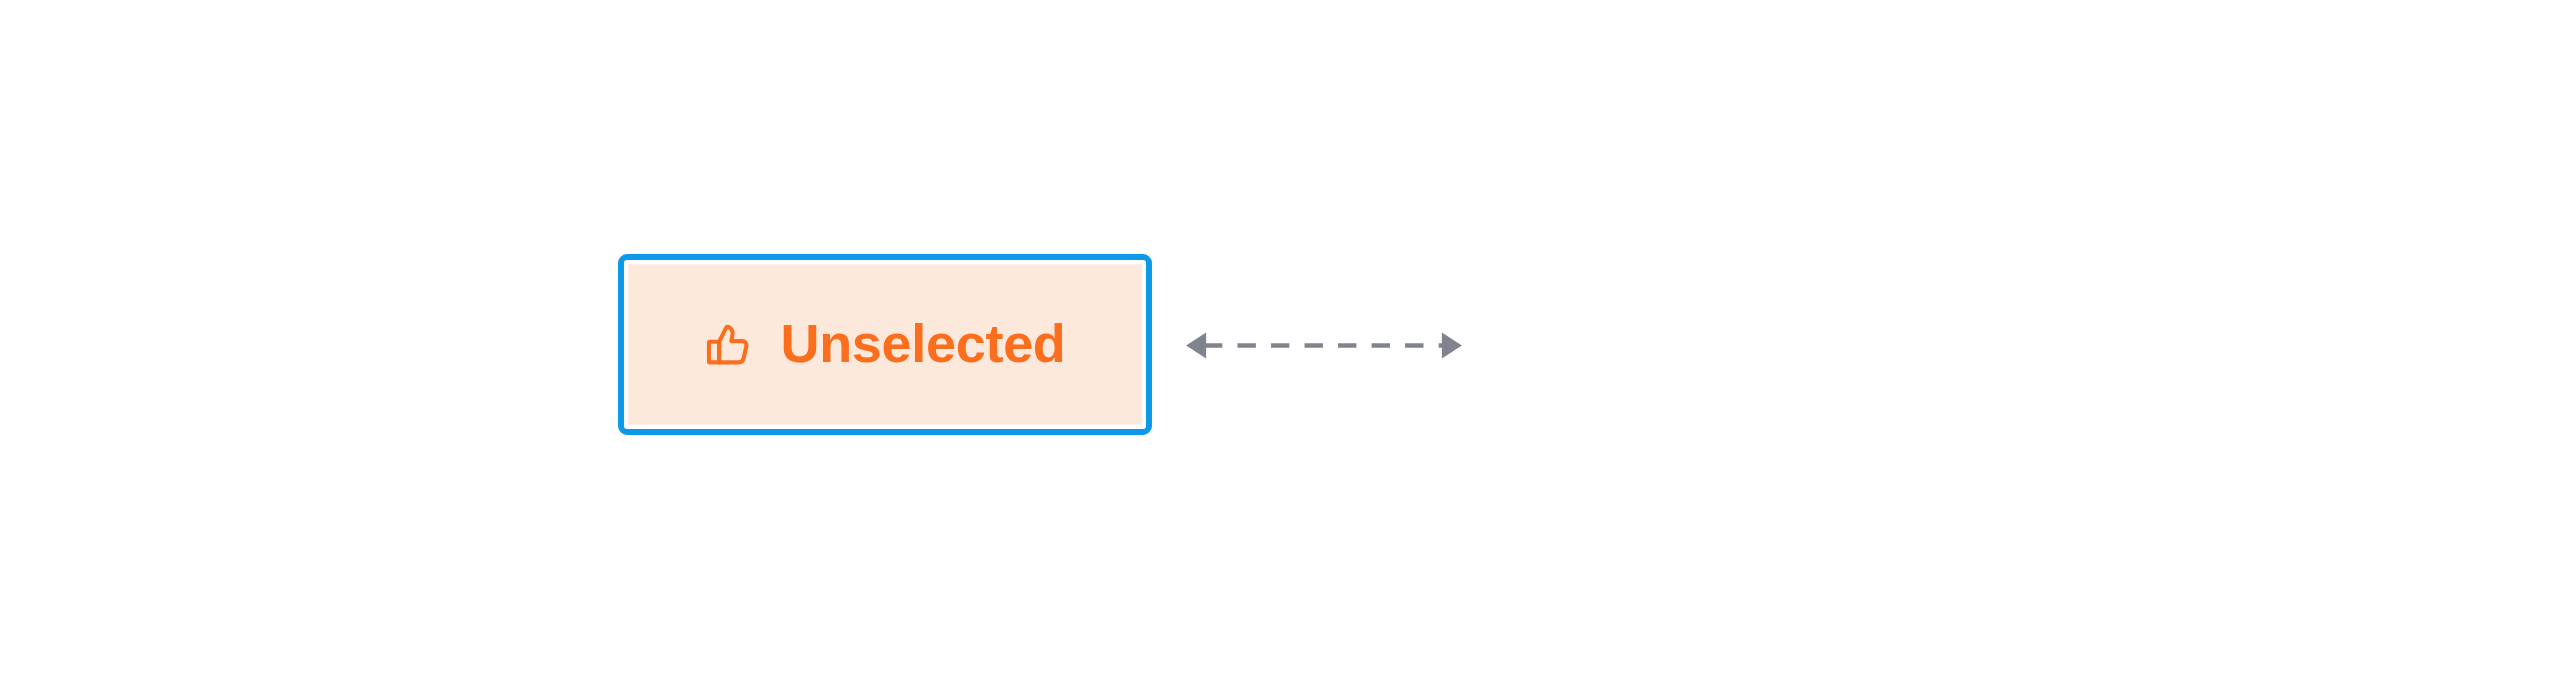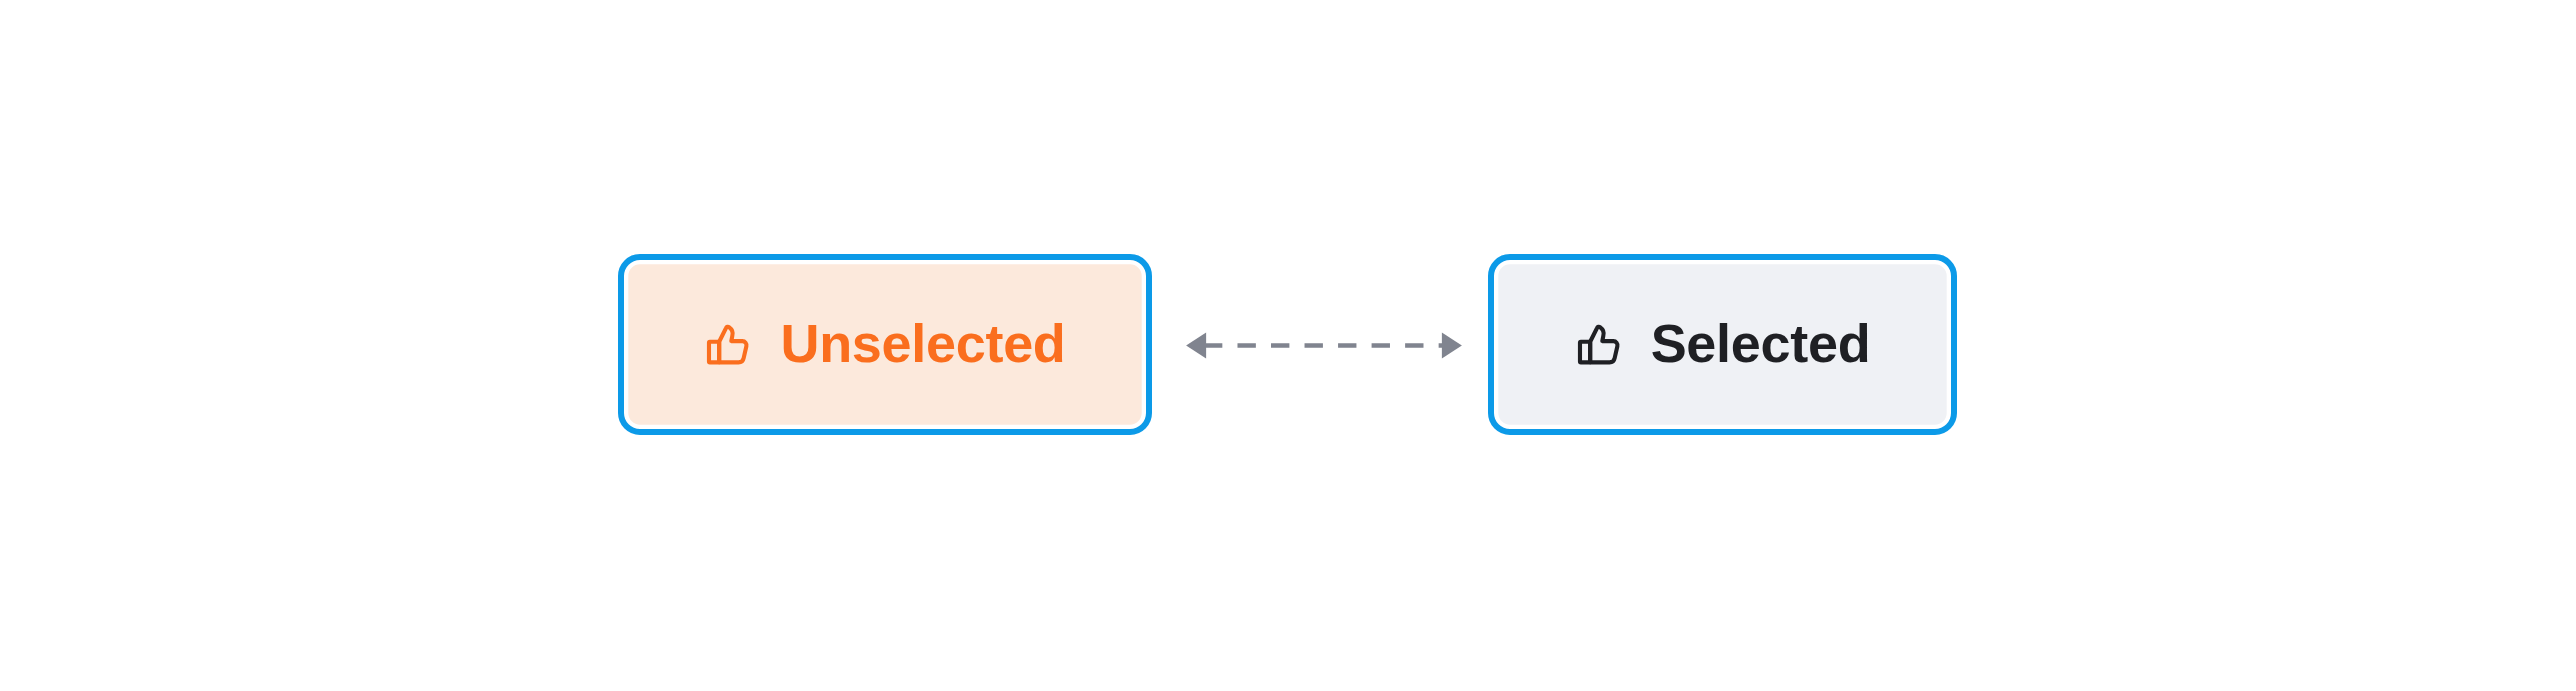--- a/index.html
+++ b/index.html
@@ -21,21 +21,21 @@
   }
 
   
   .btn {
     position: absolute;
     box-sizing: border-box;
     display: flex;
     align-items: center;
     justify-content: center;
     gap: 24px;
-    border-radius: 22px;
+    border-radius: 9px;
     border: 6.5px solid #0c9ae8;
     background-clip: padding-box;
     padding: 0 0 0 0;
     box-shadow: inset 0 0 0 4.3px #ffffff;
     user-select: none;
   }
   .btn-label {
     font-size: 54px;
     font-weight: bold;
     letter-spacing: -0.3px;
@@ -101,24 +101,15 @@
     <svg viewBox="0 0 540 120" preserveAspectRatio="none" aria-hidden="true">
 
       <polygon points="15,60 52,36 52,84" fill="#80848f"></polygon>
 
       <polygon points="525,60 488,36 488,84" fill="#80848f"></polygon>
 
       <line x1="48" y1="60" x2="492" y2="60" stroke="#80848f" stroke-width="8" stroke-dasharray="34 28"></line>
     </svg>
   </div>
 
-  <div class="btn" id="btn-selected">
-    <span class="btn-icon" aria-hidden="true">
-      <svg viewBox="0 0 24 24" width="52" height="52" fill="none" stroke="currentColor" stroke-width="1.9" stroke-linecap="round" stroke-linejoin="round">
-        <path d="M7 10.5 L10.2 4.1 a0.9 0.9 0 0 1 1.35 -0.35 c1.35 0.95 1.95 2.6 1.5 4.15 L12.6 10.2 h5.1 a1.9 1.9 0 0 1 1.85 2.35 l-1.25 5.5 A2.4 2.4 0 0 1 15.95 20 H7 Z"></path>
-        <rect x="2.3" y="10.5" width="4.7" height="9.5" rx="0.4"></rect>
-      </svg>
-    </span>
-    <span class="btn-label">Selected</span>
-  </div>
 
 </div>
 
 
 </body></html>

